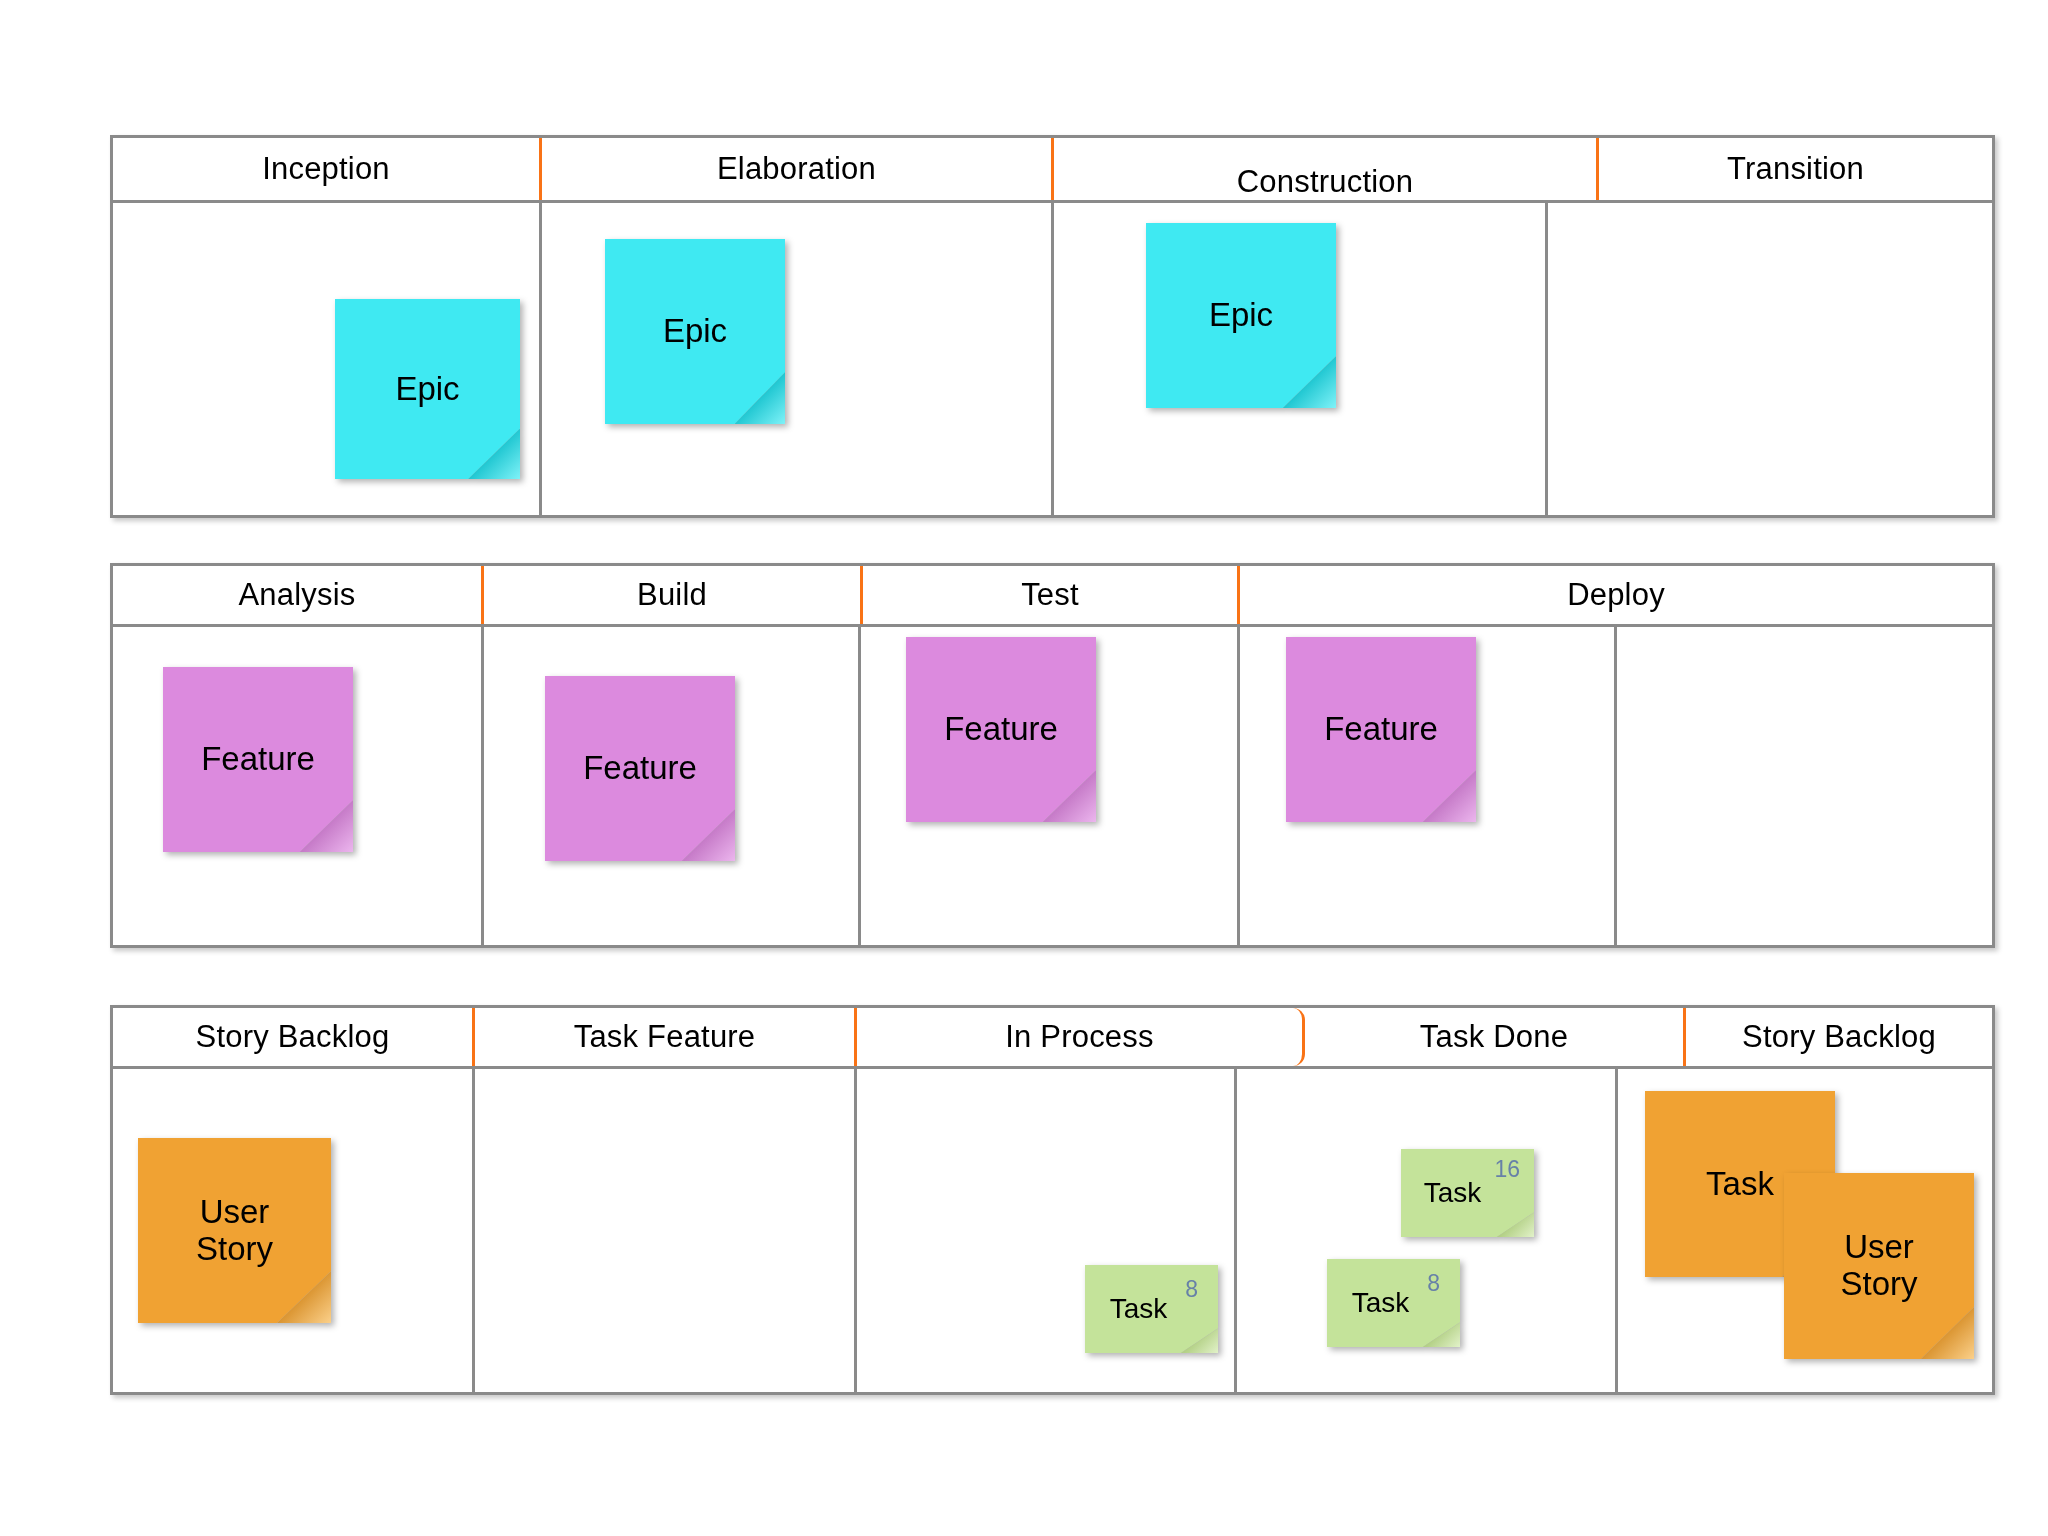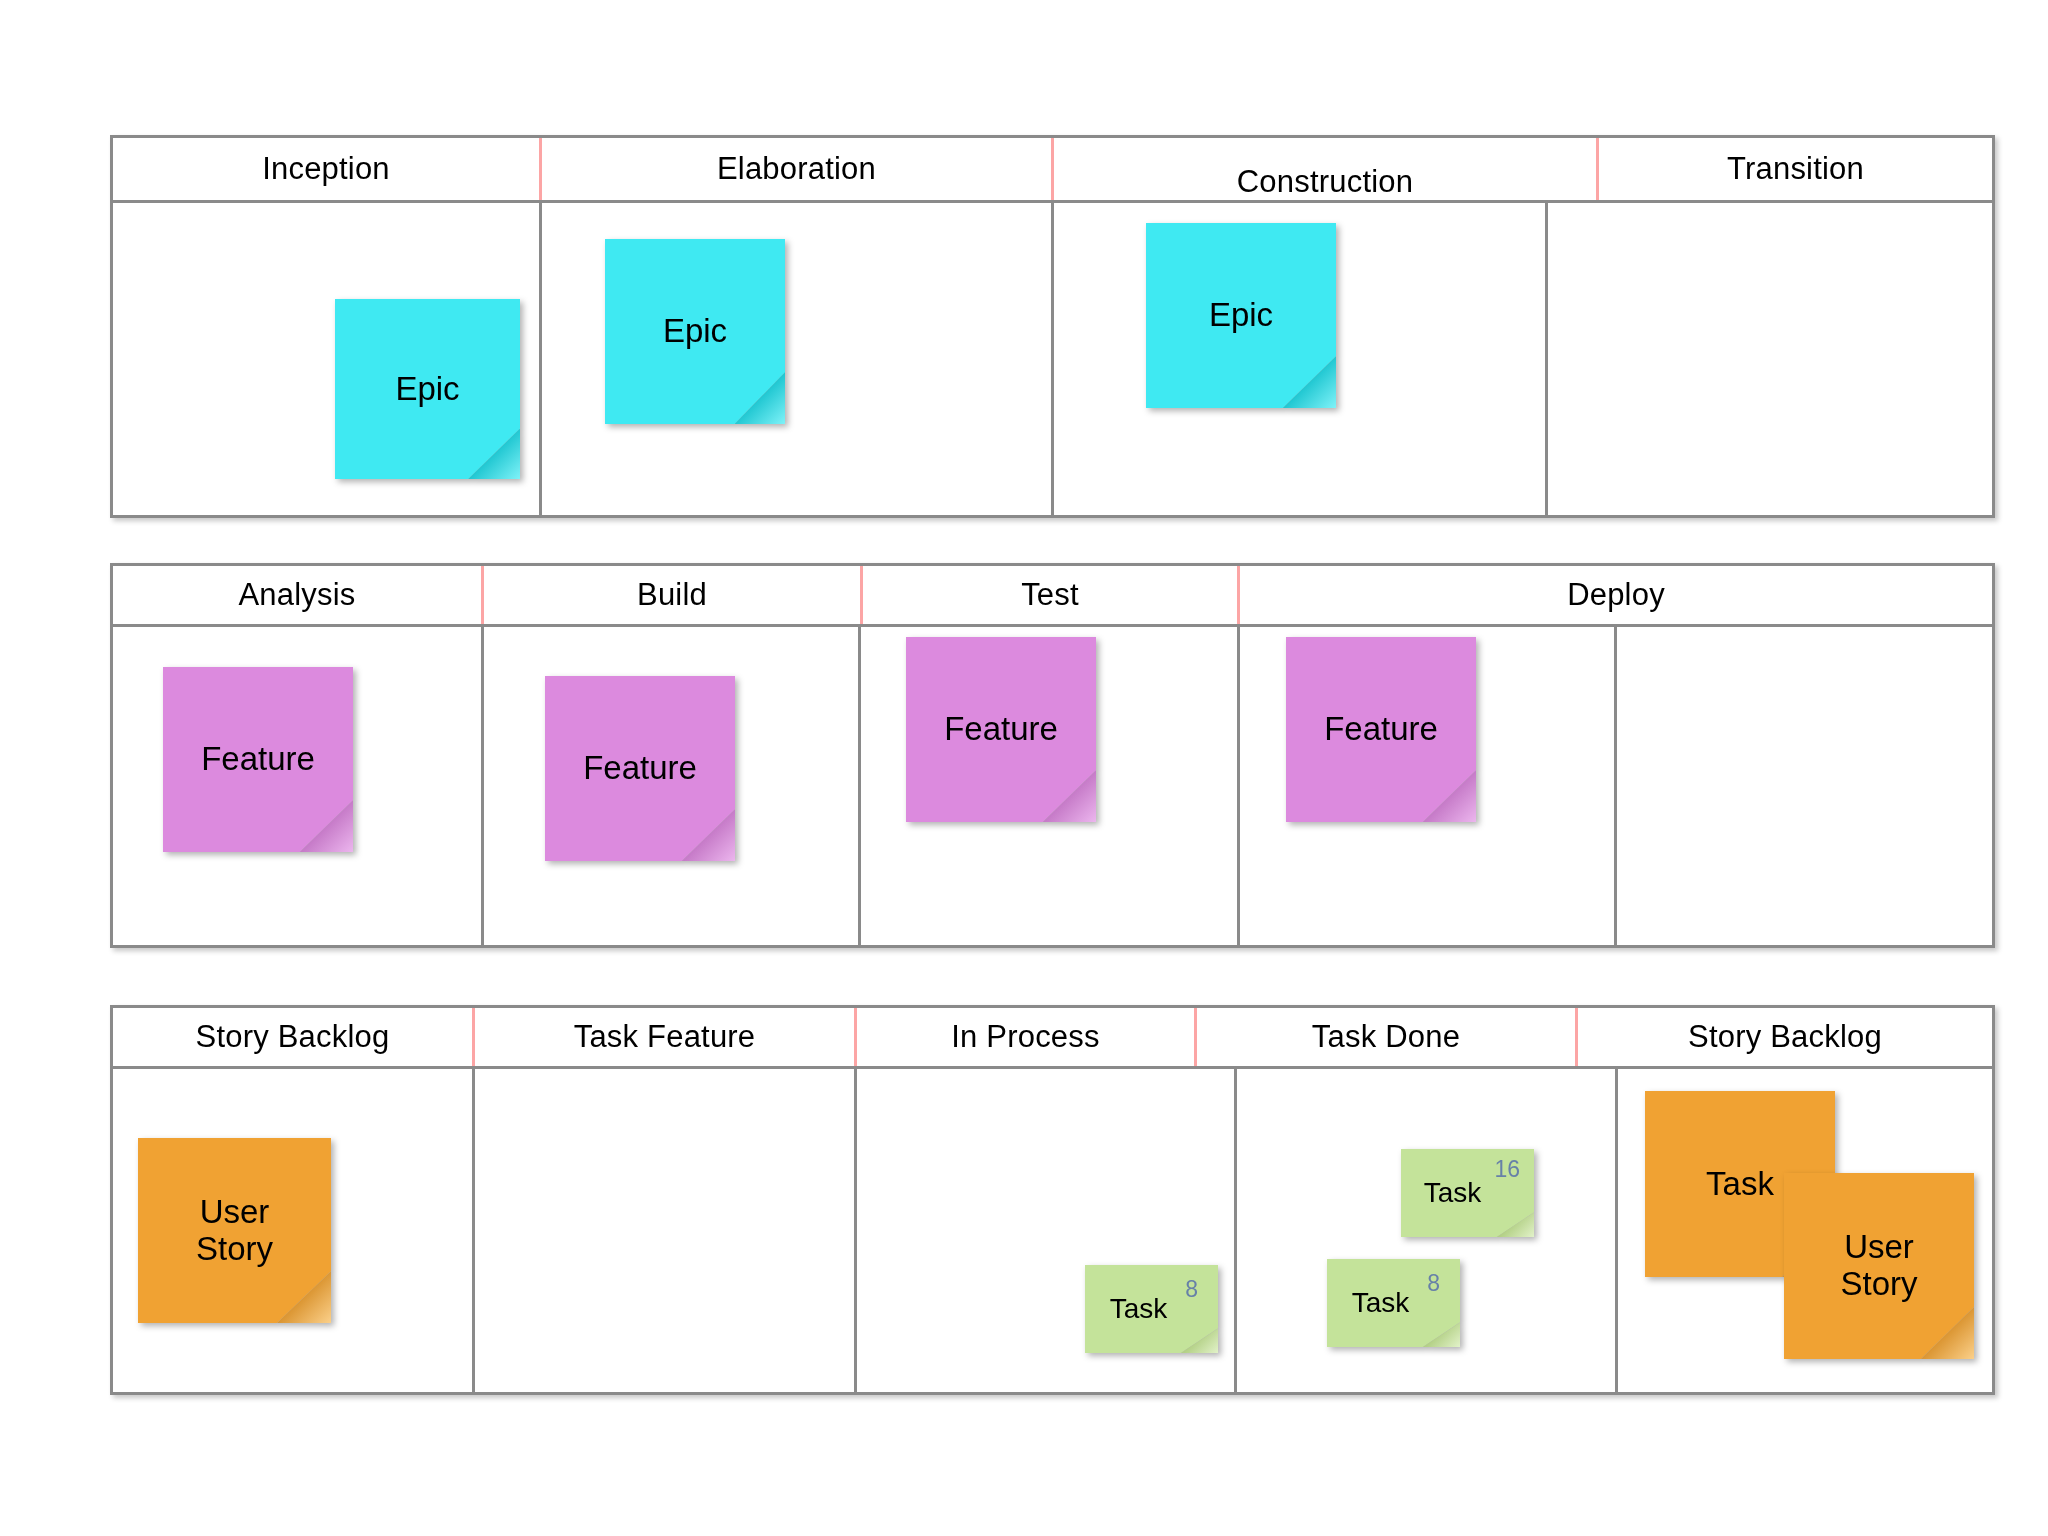--- a/index.html
+++ b/index.html
@@ -24,21 +24,21 @@
     flex:0 0 auto;
     border-bottom:3px solid #8a8a8a;
   }
   .body-row{
     display:flex;
     flex:1 1 auto;
     position:relative;
   }
   .hdr-cell{
     box-sizing:border-box;
-    border-right:3px solid #fca5a5;
+    border-right:3px solid #f97316;
     display:flex;
     align-items:center;
     justify-content:center;
     font-size:31px;
     color:#000;
     letter-spacing:.2px;
     background:#fff;
     height:100%;
   }
   .hdr-cell:last-child{border-right:none;}
@@ -200,21 +200,21 @@
 </div>
 
 <div class="board" style="left:110px; top:1005px; width:1885px; height:390px;">
   <div class="hdr-row" style="height:58px;">
     <div class="hdr-cell" style="width:362px;">
         <span>Story Backlog</span>
       </div>
     <div class="hdr-cell" style="width:382px;">
         <span>Task Feature</span>
       </div>
-    <div class="hdr-cell" style="width:340px;">
+    <div class="hdr-cell" style="width:448px;border-radius:12px;">
         <span>In Process</span>
       </div>
     <div class="hdr-cell" style="width:381px;">
         <span>Task Done</span>
       </div>
     <div class="hdr-cell" style="flex:1;">
         <span>Story Backlog</span>
       </div>
   </div>
   <div class="body-row">

